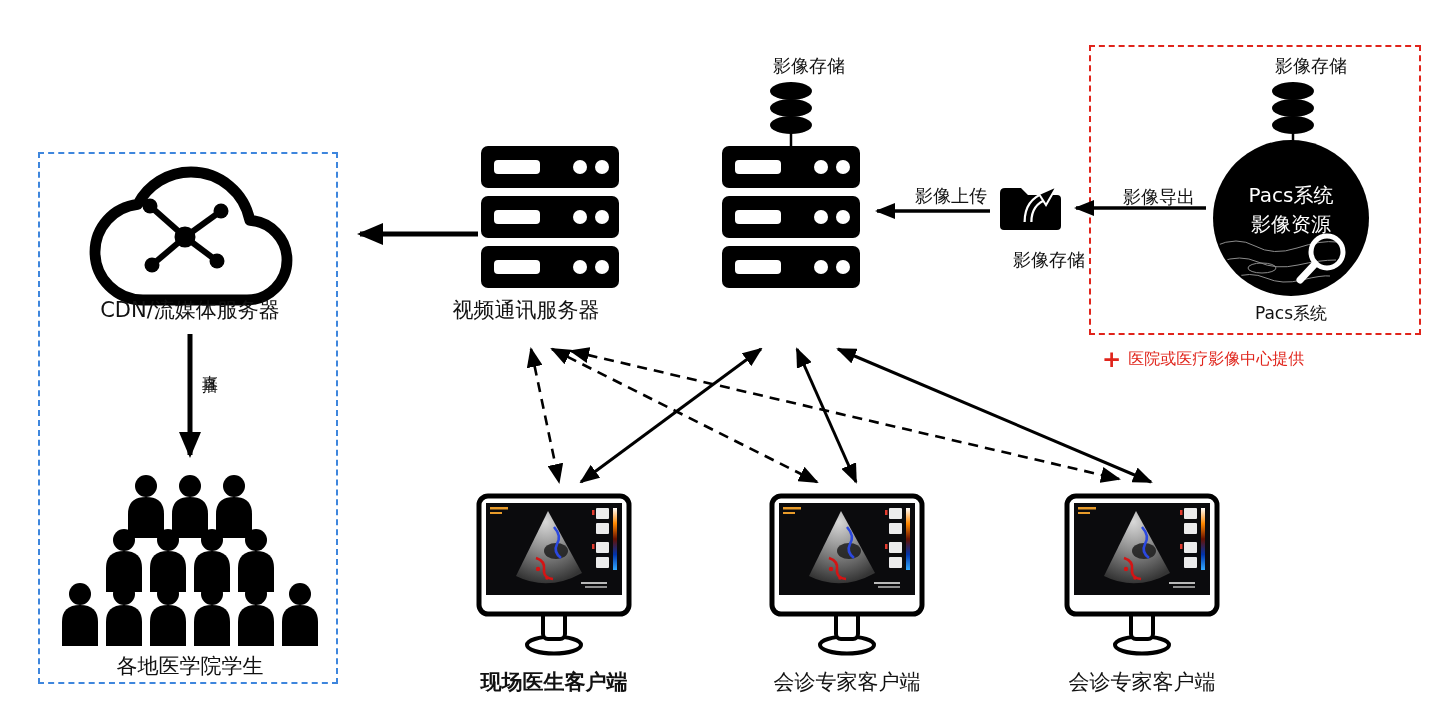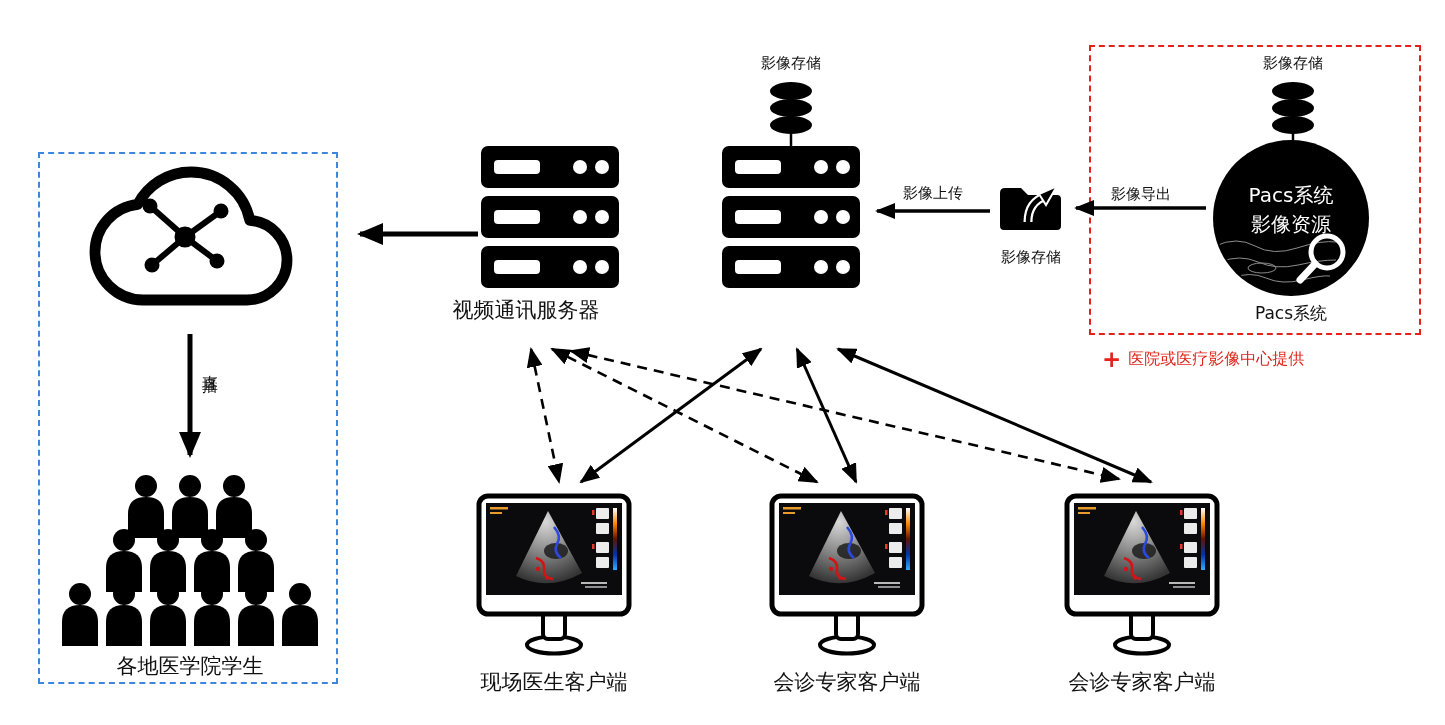--- a/index.html
+++ b/index.html
@@ -8,21 +8,21 @@
     position:relative; background:#ffffff; overflow:hidden;
     font-family:"DejaVu Sans","Liberation Sans",sans-serif; color:#111;
   }
   .stage { position:absolute; left:0; top:0; width:1445px; height:725px; }
   svg.layer { position:absolute; left:0; top:0; pointer-events:none; }
   .dashed-box { position:absolute; border:2px dashed; background:transparent; }
   .box-blue { left:38px; top:152px; width:300px; height:532px; border-color:#3e86dd; }
   .box-red  { left:1089px; top:45px; width:332px; height:290px; border-color:#e0241b; }
   .lbl { position:absolute; white-space:nowrap; transform:translateX(-50%); color:#111; }
   .big { font-size:21px; }
-  .small { font-size:15px; }
+  .small { font-size:18px;margin-left:18px; }
   .vertical { writing-mode:vertical-rl; transform:none; letter-spacing:3px; font-size:16px; }
   .circle-text {
     position:absolute; left:1291px; top:181px; transform:translateX(-50%);
     color:#fff; font-size:20px; line-height:1.45; text-align:center; white-space:nowrap;
   }
   .note {
     position:absolute; left:1102px; top:348px; display:flex; align-items:center; gap:7px;
     color:#e0241b; font-size:16px; white-space:nowrap;
   }
   .note .plus { font-size:23px; font-weight:900; line-height:1; }
@@ -194,20 +194,21 @@
         <circle cx="1327" cy="252" r="16" fill="none" stroke="#fff" stroke-width="5"></circle>
         <line x1="1315" y1="264" x2="1300" y2="280" stroke="#fff" stroke-width="7" stroke-linecap="round"></line>
       </g>
     </g>
 
     <use href="#monitor" x="477" y="494"></use>
     <use href="#monitor" x="770" y="494"></use>
     <use href="#monitor" x="1065" y="494"></use>
   </svg>
 
+  <div class="lbl big" style="left:190px; top:296px;">CDN/流媒体服务器</div>
   <div class="lbl vertical" style="left:199px; top:362px;">直播</div>
   <div class="lbl big" style="left:190px; top:652px;font-family:Liberation Mono, monospace;">各地医学院学生</div>
 
   <div class="lbl big" style="left:526px; top:296px;">视频通讯服务器</div>
   <div class="lbl small" style="left:791px; top:54px;">影像存储</div>
 
   <div class="lbl small" style="left:933px; top:184px;">影像上传</div>
   <div class="lbl small" style="left:1031px; top:248px;">影像存储</div>
   <div class="lbl small" style="left:1141px; top:185px;">影像导出</div>
 
@@ -215,16 +216,16 @@
   <div class="circle-text">
     <div>Pacs系统</div>
     <div>影像资源</div>
   </div>
   <div class="lbl" style="left:1291px; top:302px; font-size:17px;">Pacs系统</div>
   <div class="note">
     <span class="plus">+</span>
     <span>医院或医疗影像中心提供</span>
   </div>
 
-  <div class="lbl big" style="left:554px; top:668px;">现场医生客户端</div>
+  <div class="lbl big" style="left:554px; top:668px;font-weight:bold;">现场医生客户端</div>
   <div class="lbl big" style="left:847px; top:668px;">会诊专家客户端</div>
   <div class="lbl big" style="left:1142px; top:668px;">会诊专家客户端</div>
 </div>
 
 </body></html>

